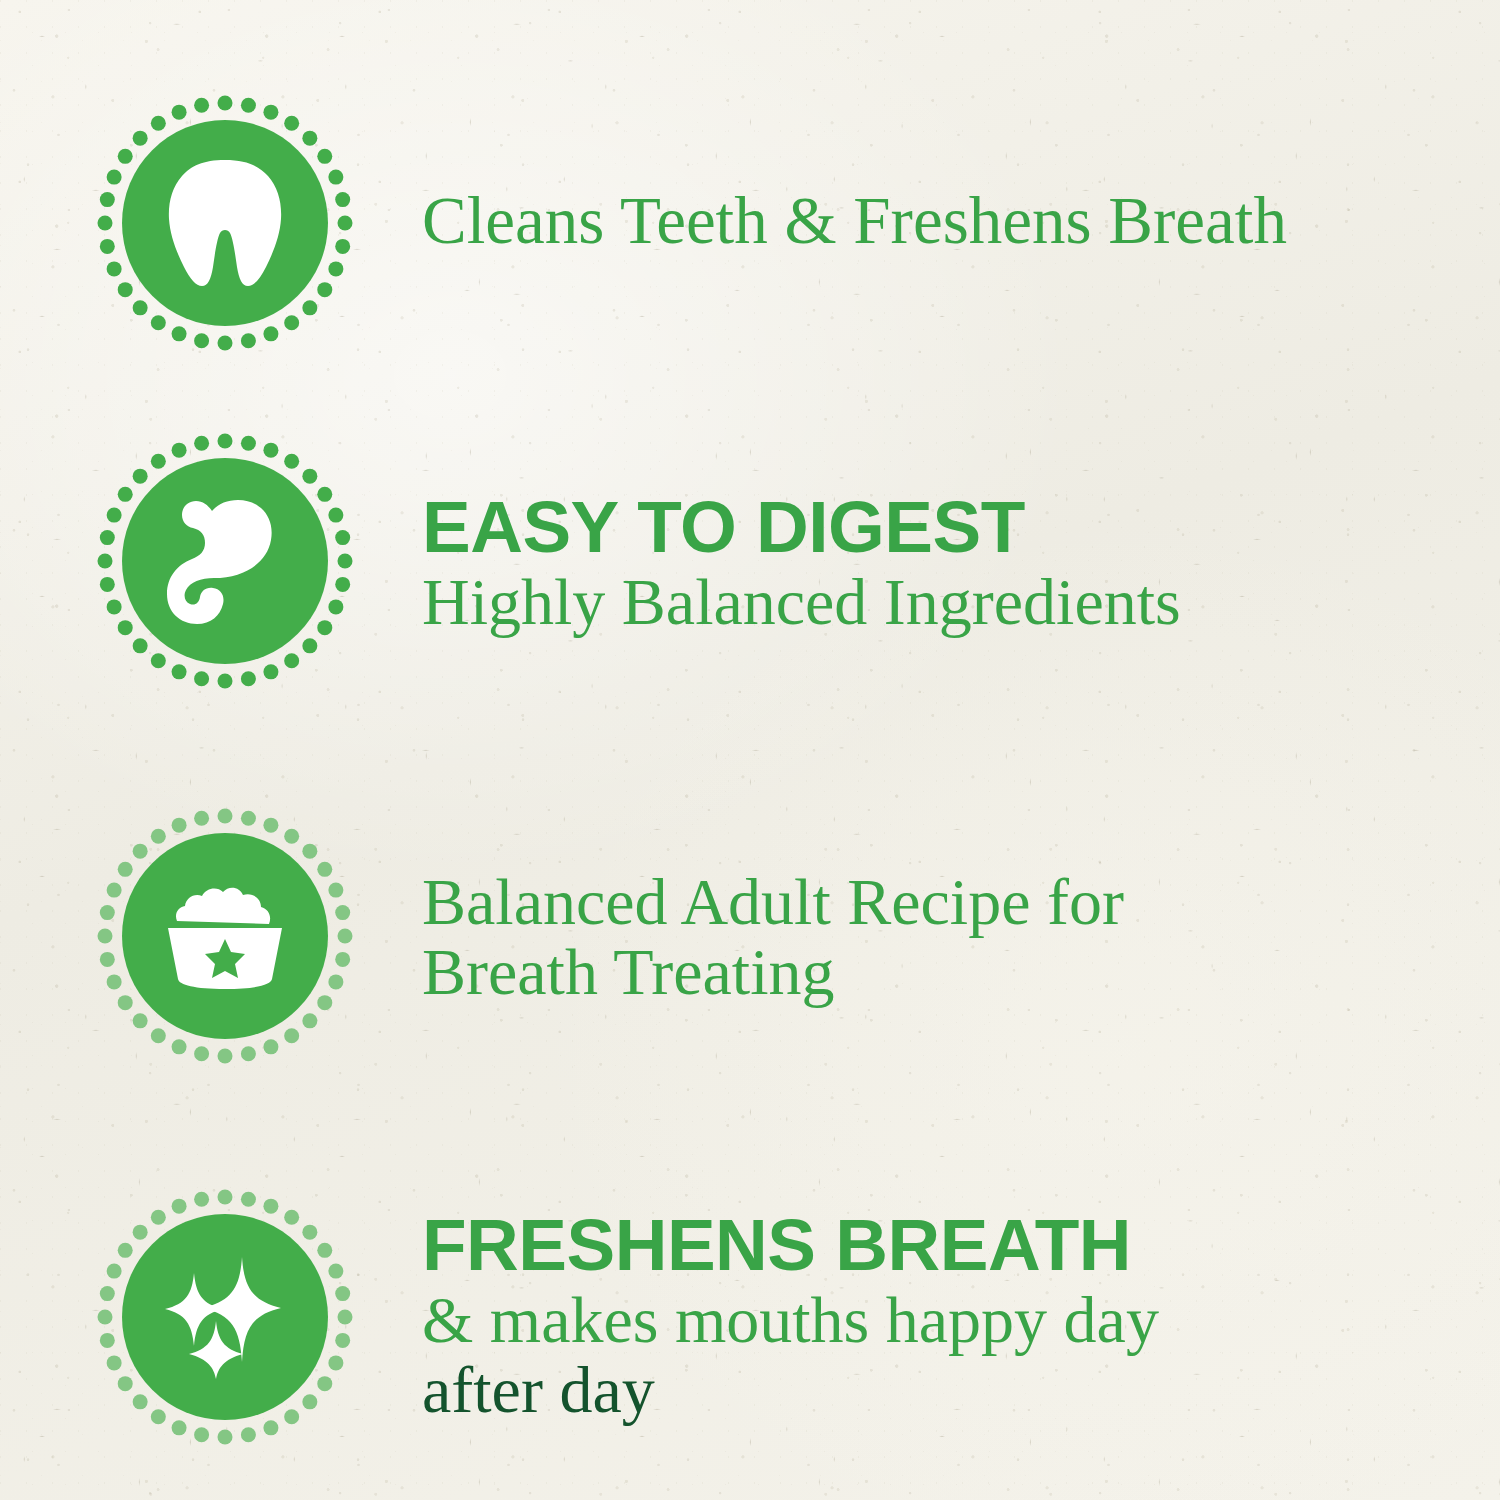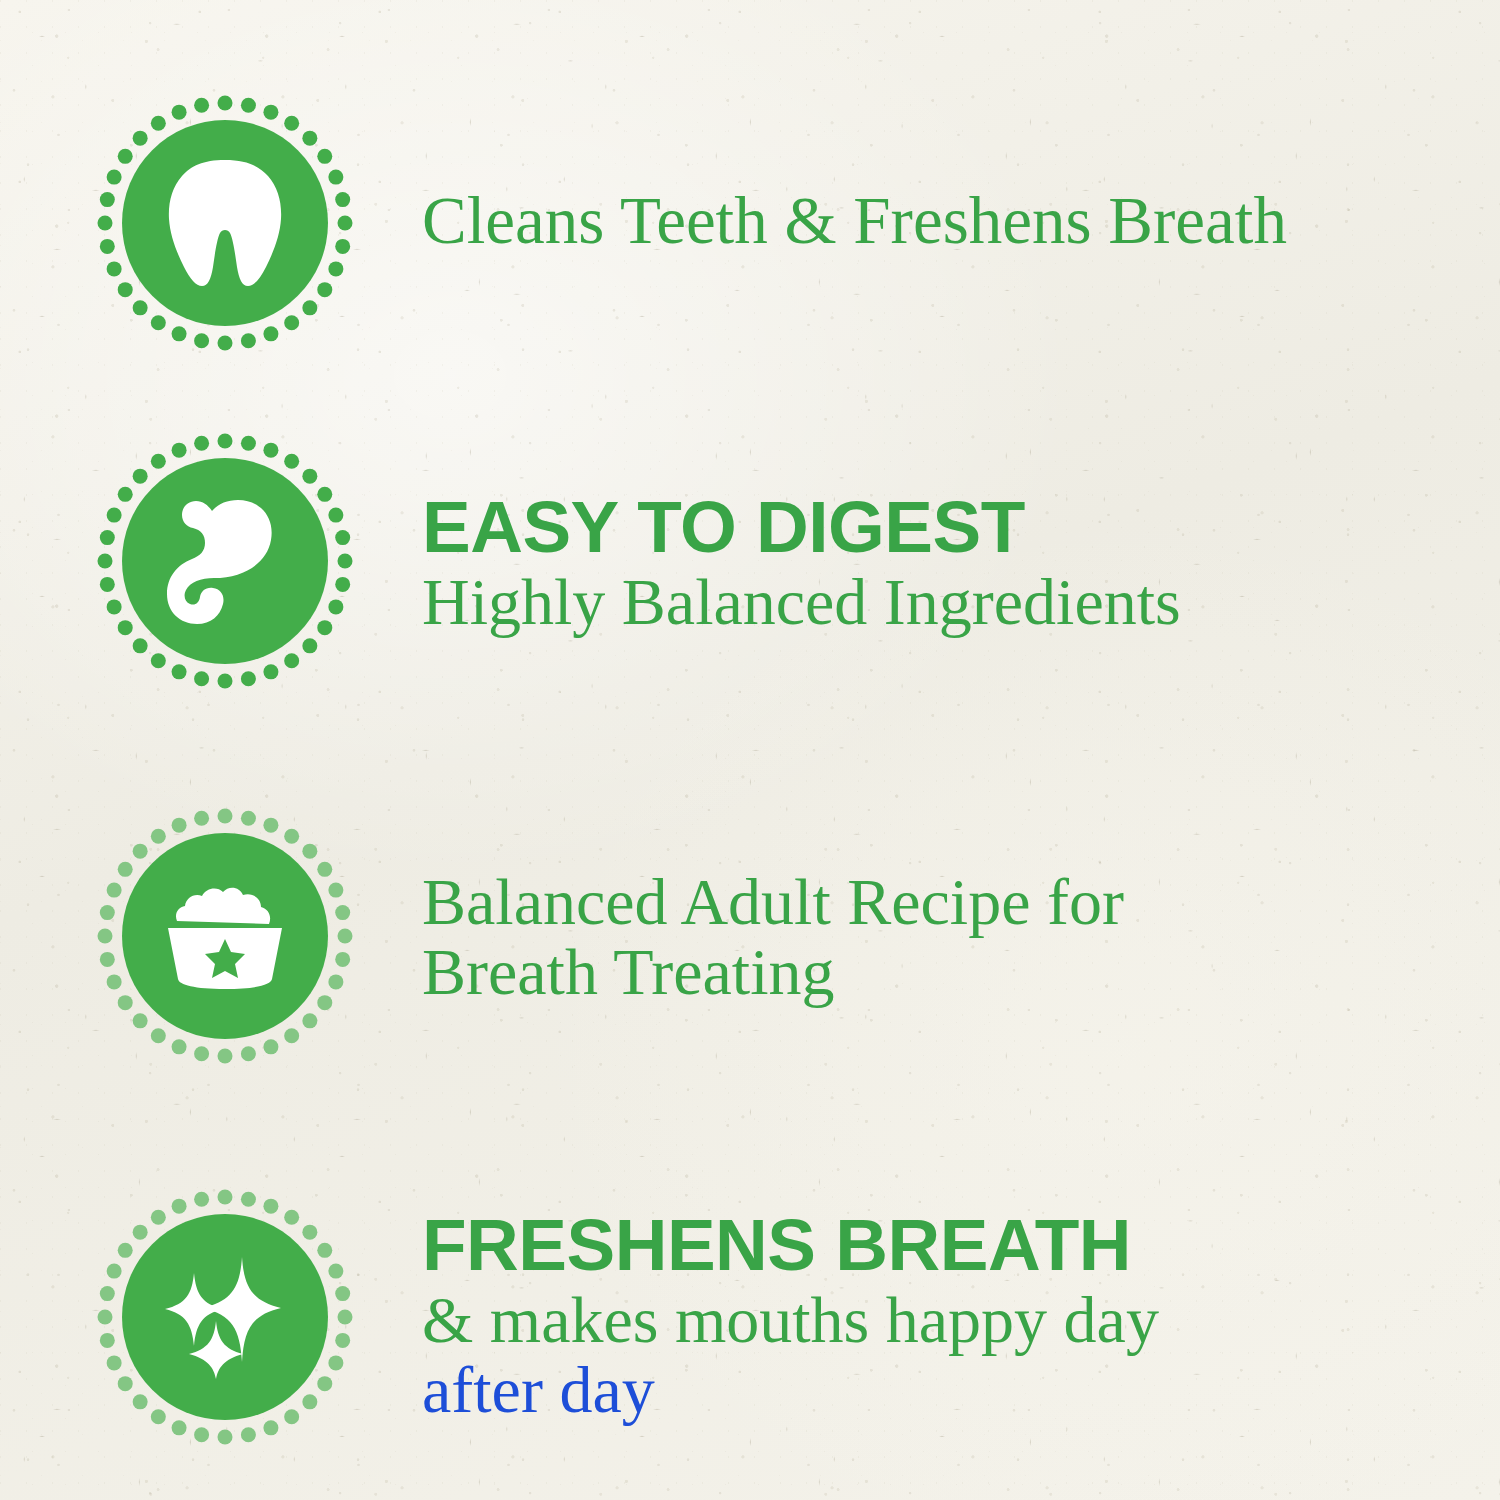--- a/index.html
+++ b/index.html
@@ -430,18 +430,18 @@
                      C 61 91, 67 100, 86 105
                      C 67 110, 61 119, 59 130
                      C 57 119, 51 110, 32 105
                      C 51 100, 57 91, 59 72 Z"></path>
           </svg>
         </div>
       </div>
       <div class="feature-text">
         <p class="headline" style="color: rgb(57, 164, 71);">FRESHENS BREATH</p>
         <p class="subline" style="color: rgb(57, 164, 71);">&amp; makes mouths happy day</p>
-        <p class="subline" style="color: #1d4ed8;">after day</p>
+        <p class="subline" style="color: #14532d;">after day</p>
       </div>
     </div>
 
   </div>
 </div>
 
 </body></html>

